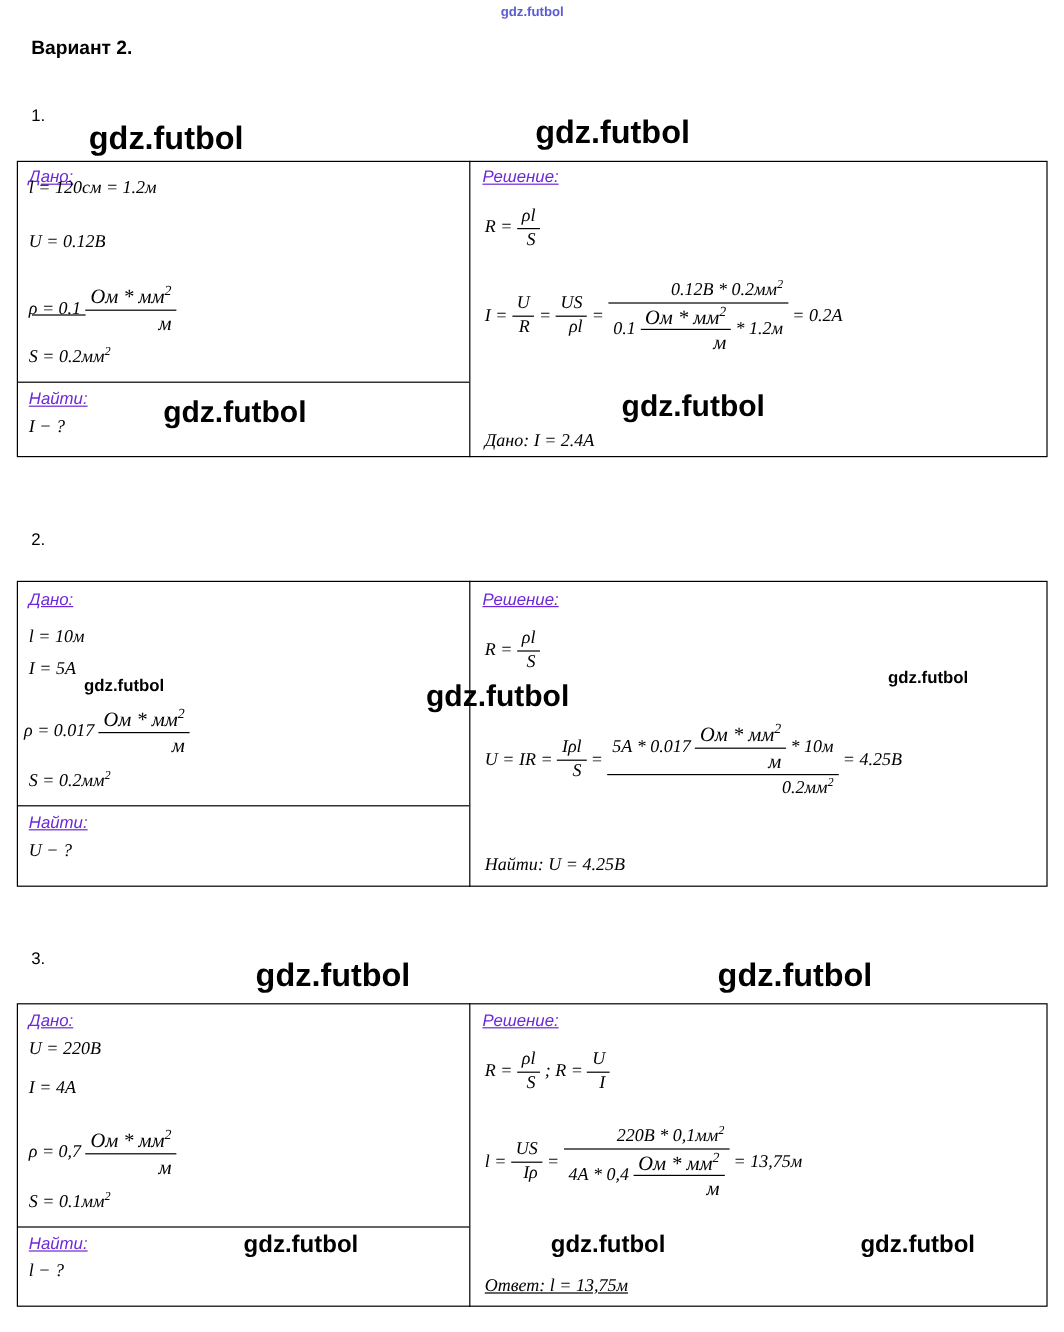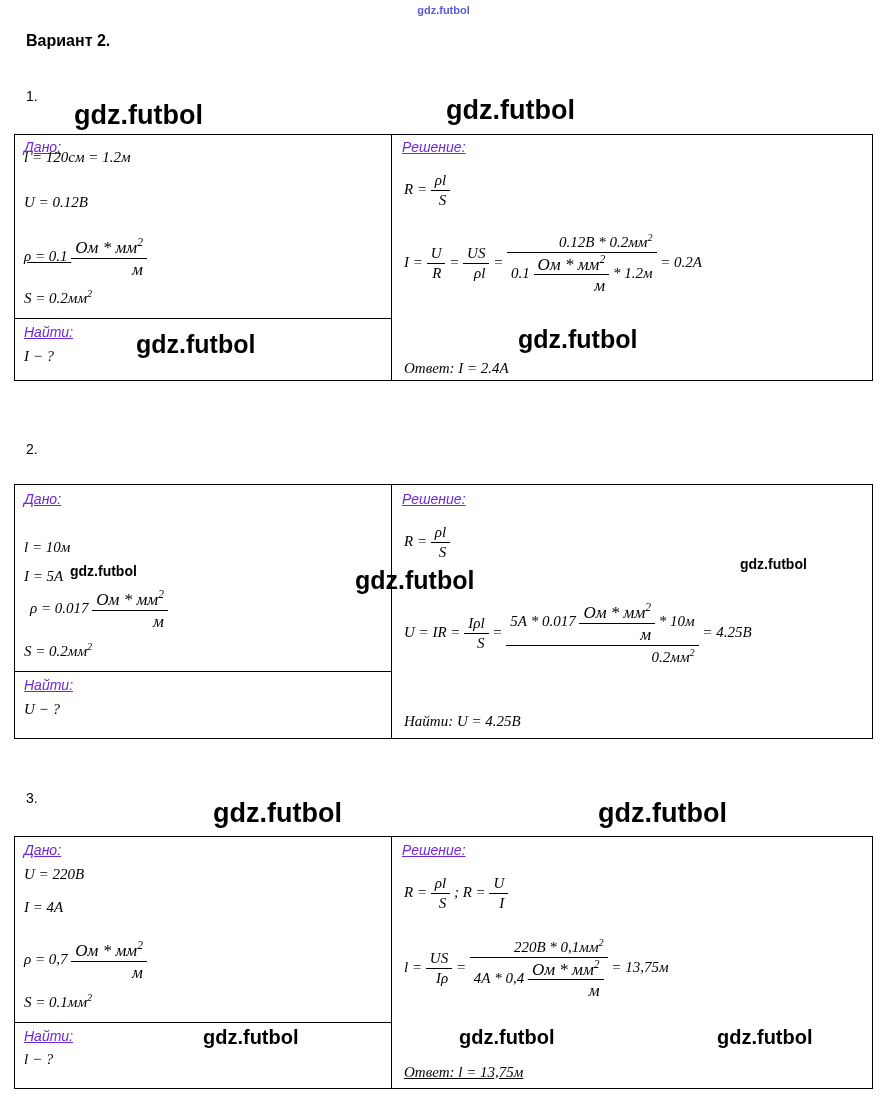--- a/index.html
+++ b/index.html
@@ -188,34 +188,34 @@
           <span class="num"><span>Ом * мм</span><sup class="exp">2</sup></span>
           <span class="den">м</span>
         </span>
         <span>* 1.2м</span>
       </span>
     </span>
     <span>= 0.2А</span>
   </div>
 
   <div class="wm" style="left:518px; top:325px; font-size:25px;">gdz.futbol</div>
-  <div class="ans" style="left:404px; top:360px;">Ответ:  I = 2.4А</div>
+  <div class="ans" style="left:404px; top:360px;">Дано:  I = 2.4А</div>
 
   <div class="task-num" style="left:26px; top:441px;">2.</div>
 
   <div class="box" style="left:14px; top:484px; width:859px; height:255px;"></div>
   <div class="vline" style="left:391px; top:484px; height:255px;"></div>
   <div class="hline" style="left:15px; top:671px; width:376px;"></div>
 
   <div class="lbl" style="left:24px; top:491px;">Дано:</div>
-  <div class="mathline" style="left:24px; top:539px;">l = 10м</div>
-  <div class="mathline" style="left:24px; top:568px;">I = 5А</div>
+  <div class="mathline" style="left:24px; top:523px;">l = 10м</div>
+  <div class="mathline" style="left:24px; top:550px;">I = 5А</div>
   <div class="wm" style="left:70px; top:563px; font-size:14px;">gdz.futbol</div>
 
-  <div class="mathline" style="left:30px; top:589px;">
+  <div class="mathline" style="left:20px; top:589px;">
     <span class="nb">ρ = 0.017</span>
     <span class="frac math-sm">
       <span class="num"><span>Ом * мм</span><sup class="exp">2</sup></span>
       <span class="den">м</span>
     </span>
   </div>
 
   <div class="mathline" style="left:24px; top:641px;">
     <span>S = 0.2мм</span><sup class="exp">2</sup>
   </div>

